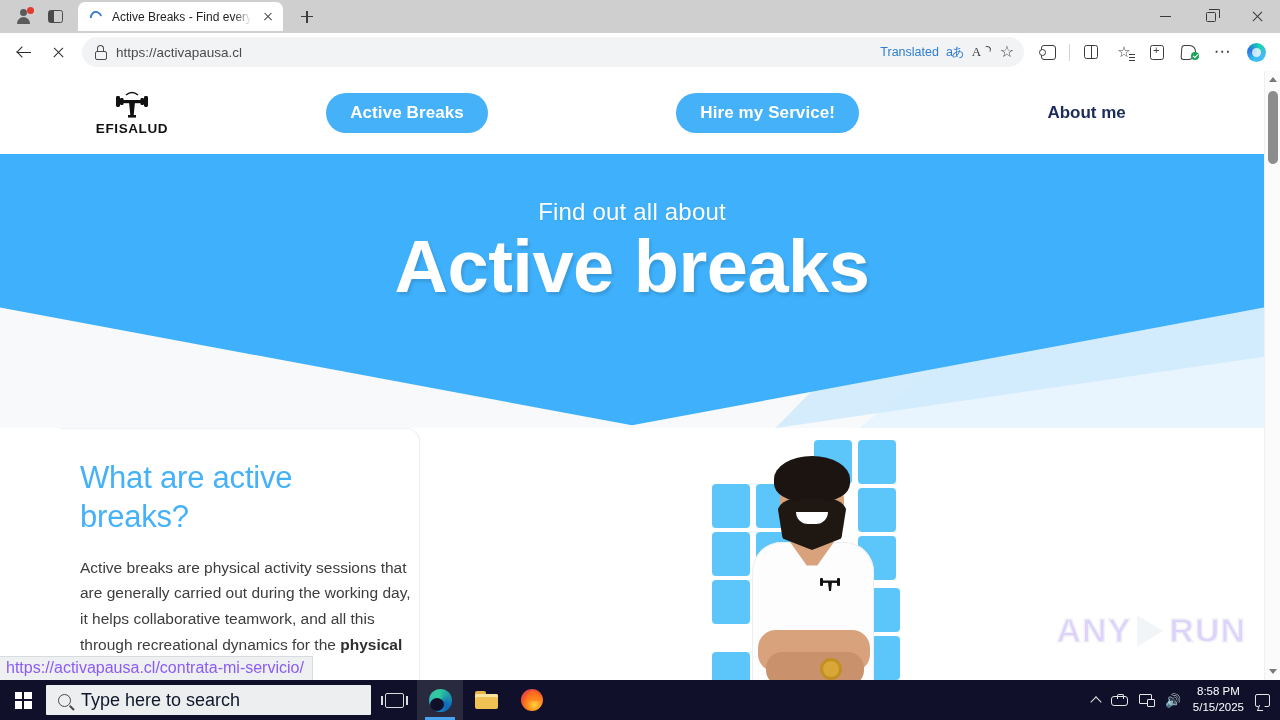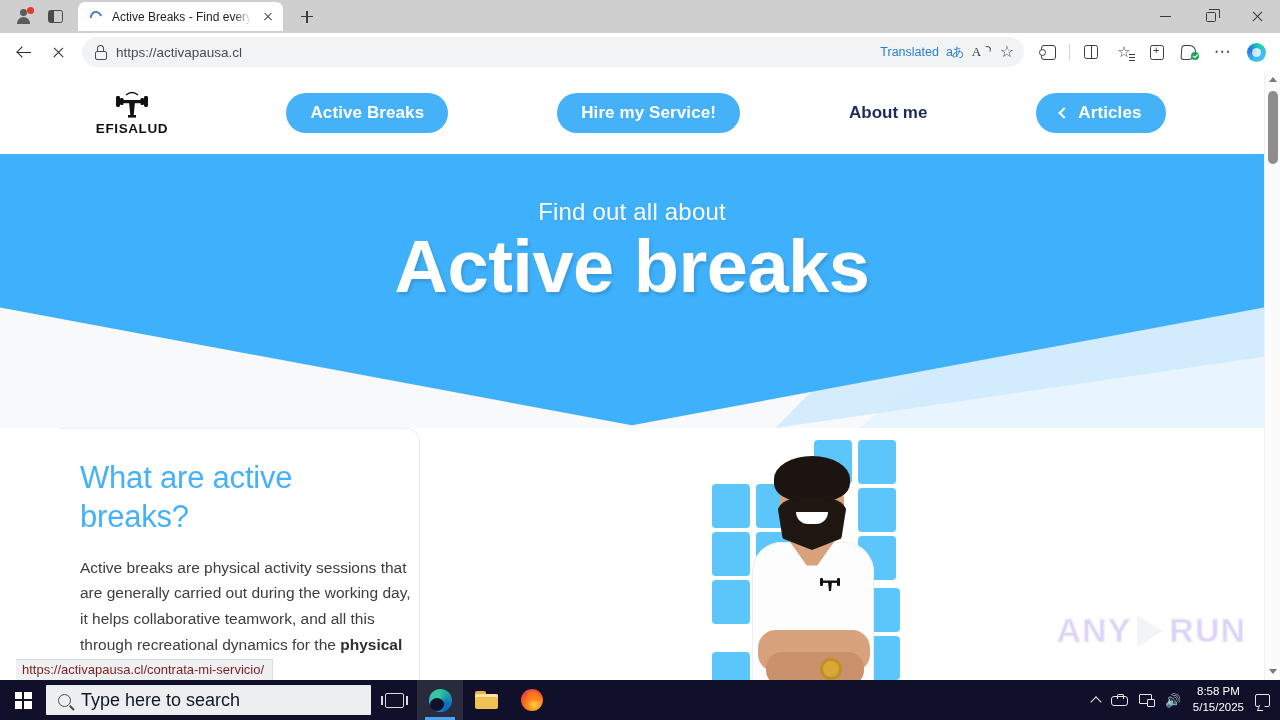--- a/index.html
+++ b/index.html
@@ -352,21 +352,21 @@
   }
   .wm-play::after {
     content: ""; position: absolute; left: -26px; top: -16px;
     width: 0; height: 0; border-left: 26px solid #d3dde4; border-top: 16px solid transparent;
     border-bottom: 16px solid transparent;
   }
 
   .status-url {
     position: absolute; left: 0; bottom: 0; z-index: 20; background: #eef0f1;
     border-top: 1px solid #d9dcde; border-right: 1px solid #d9dcde;
-    font-size: 13px; color: #7f1d1d; padding: 2px 8px 3px 6px; white-space: nowrap; margin-left: 16px;
+    font-size: 16px; color: #8b5cf6; padding: 2px 8px 3px 6px; white-space: nowrap;
   }
 
   
   .scrollbar {
     position: absolute; right: 0; top: 0; width: 16px; height: 609px; background: #fbfbfb;
     border-left: 1px solid #f0f0f0;
   }
   .sb-arrow {
     position: absolute; left: 0; width: 16px; height: 17px; display: flex;
     align-items: center; justify-content: center;
@@ -594,24 +594,20 @@
 
         <div class="nav">
           <div class="pill">
             <span>Active Breaks</span>
           </div>
           <div class="pill">
             <span>Hire my Service!</span>
           </div>
           <div class="nav-plain">
             <span>About me</span>
-          </div>
-          <div class="pill">
-            <span class="chev-left"></span>
-            <span>Articles</span>
           </div>
         </div>
       </div>
 
       <div class="hero">
         <div class="hero-light2"></div>
         <div class="hero-light1"></div>
         <div class="hero-blue"></div>
         <div class="hero-text">
           <div class="hero-kicker">Find out all about</div>

